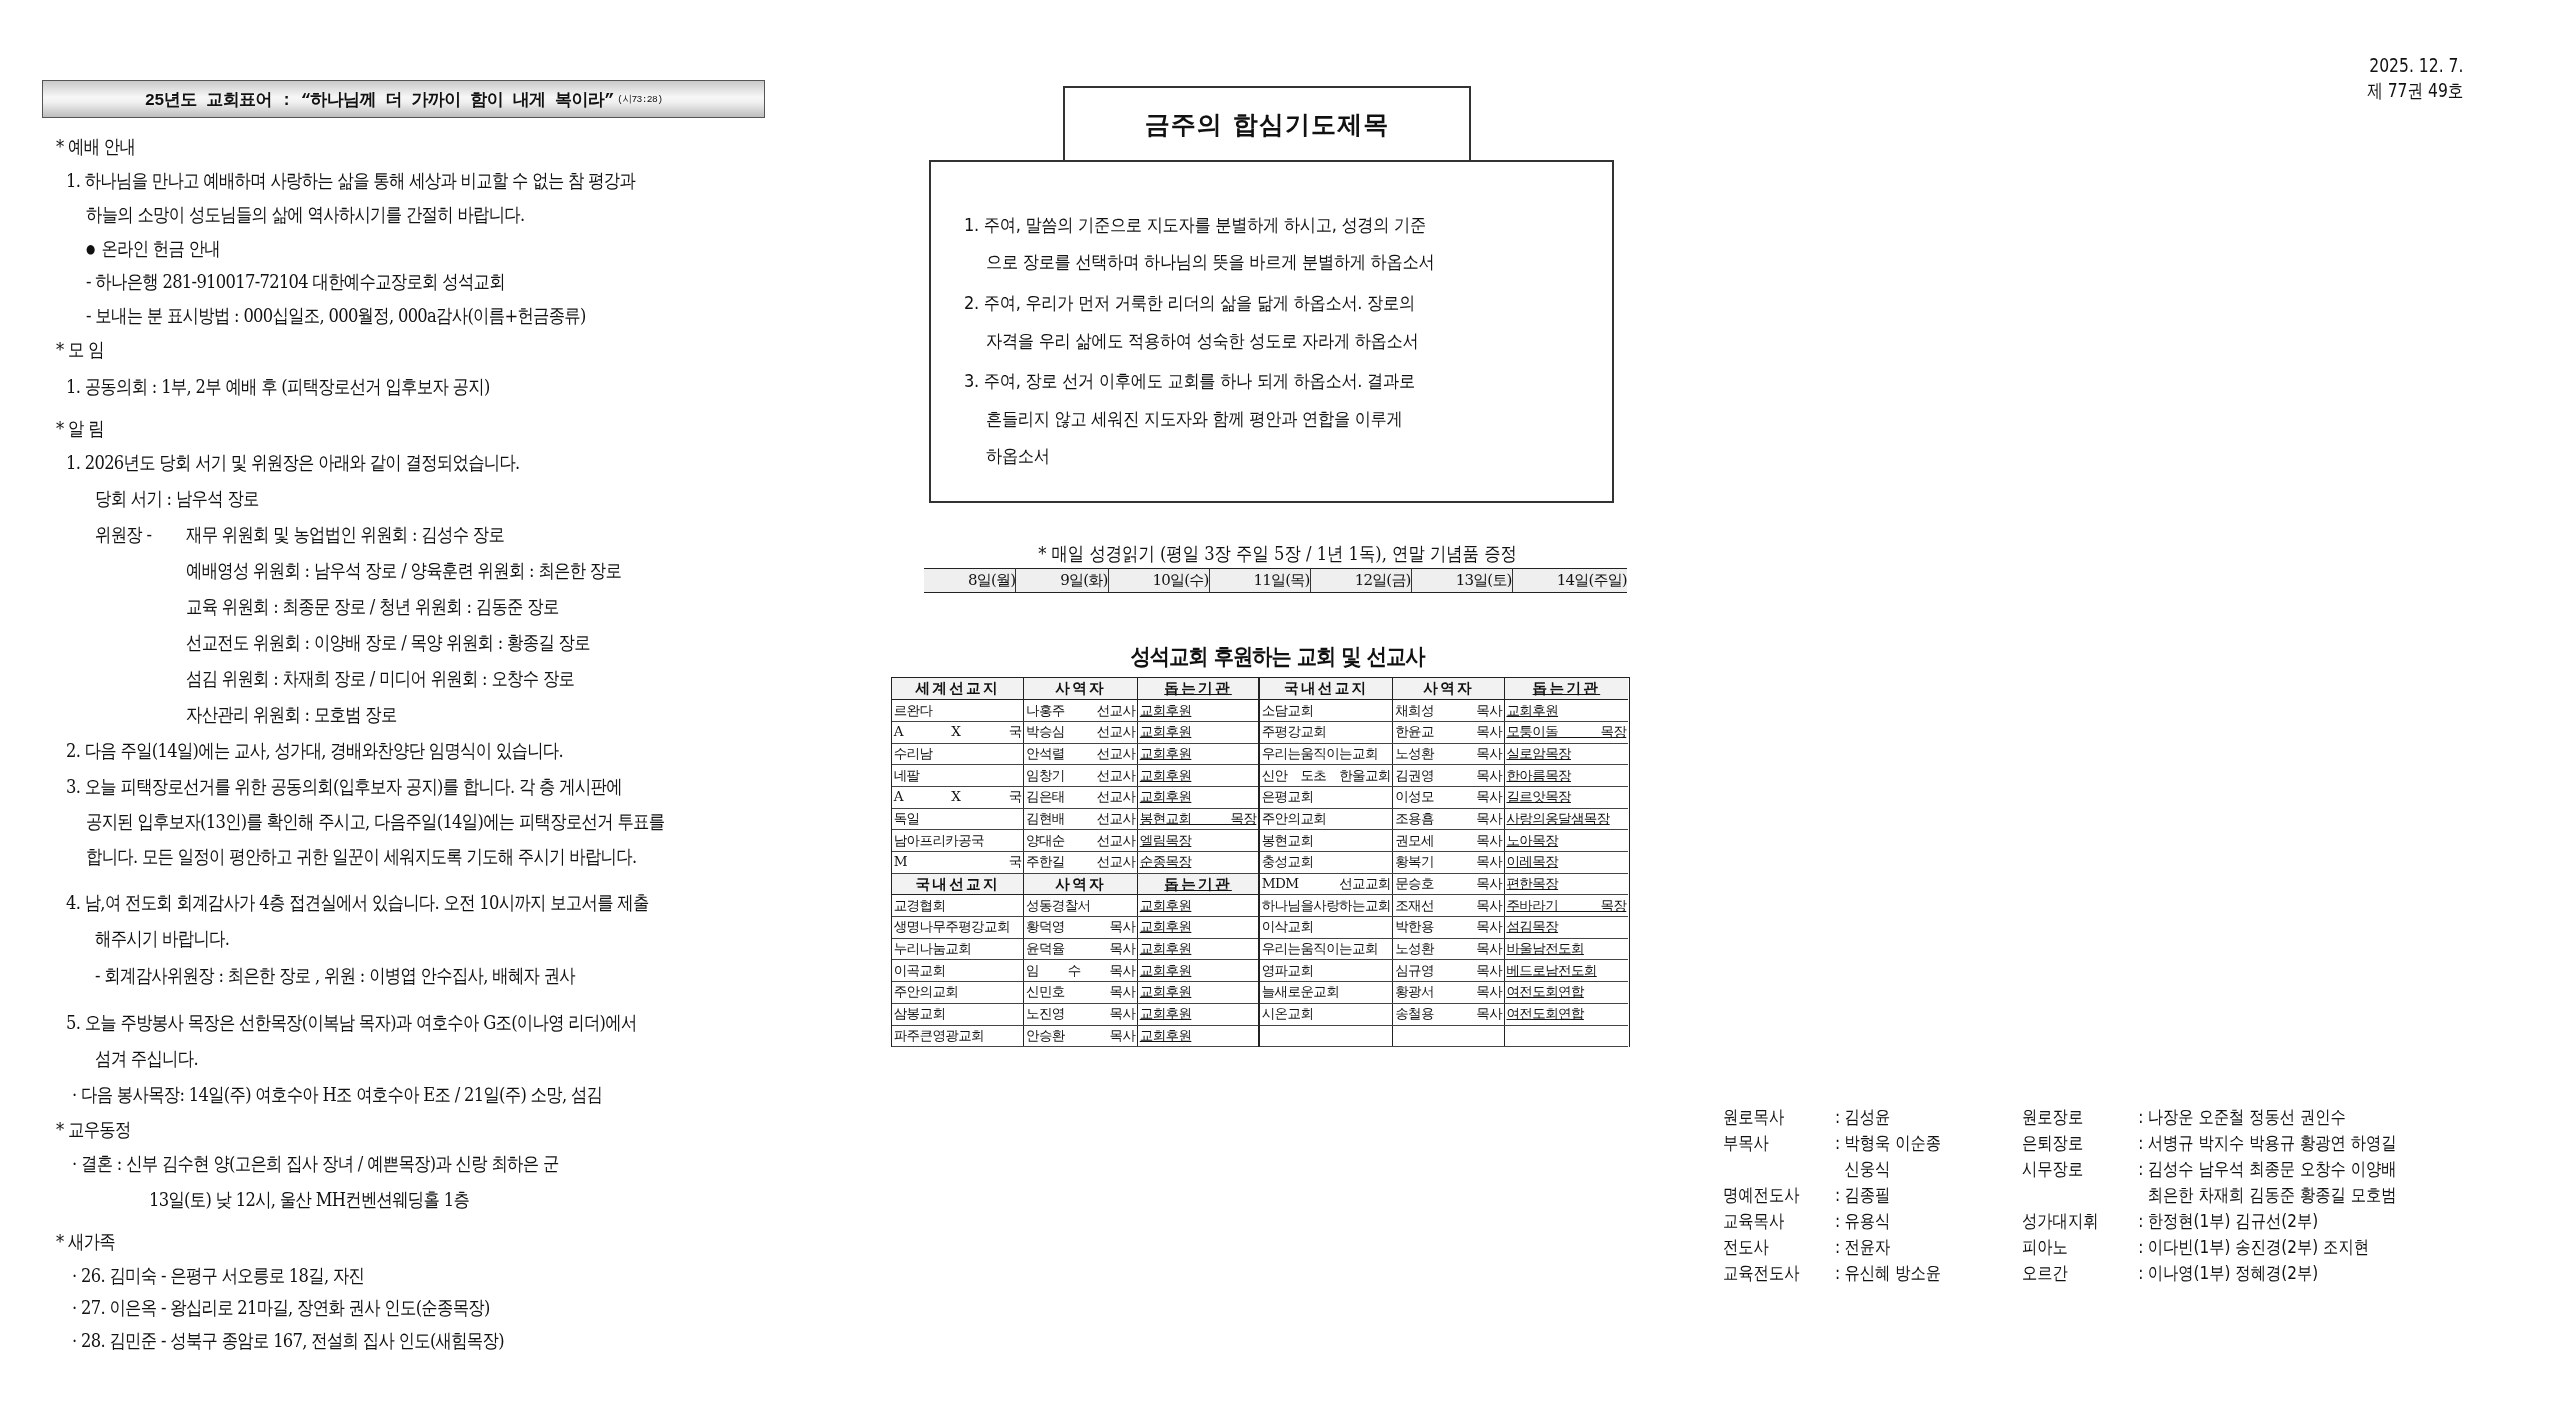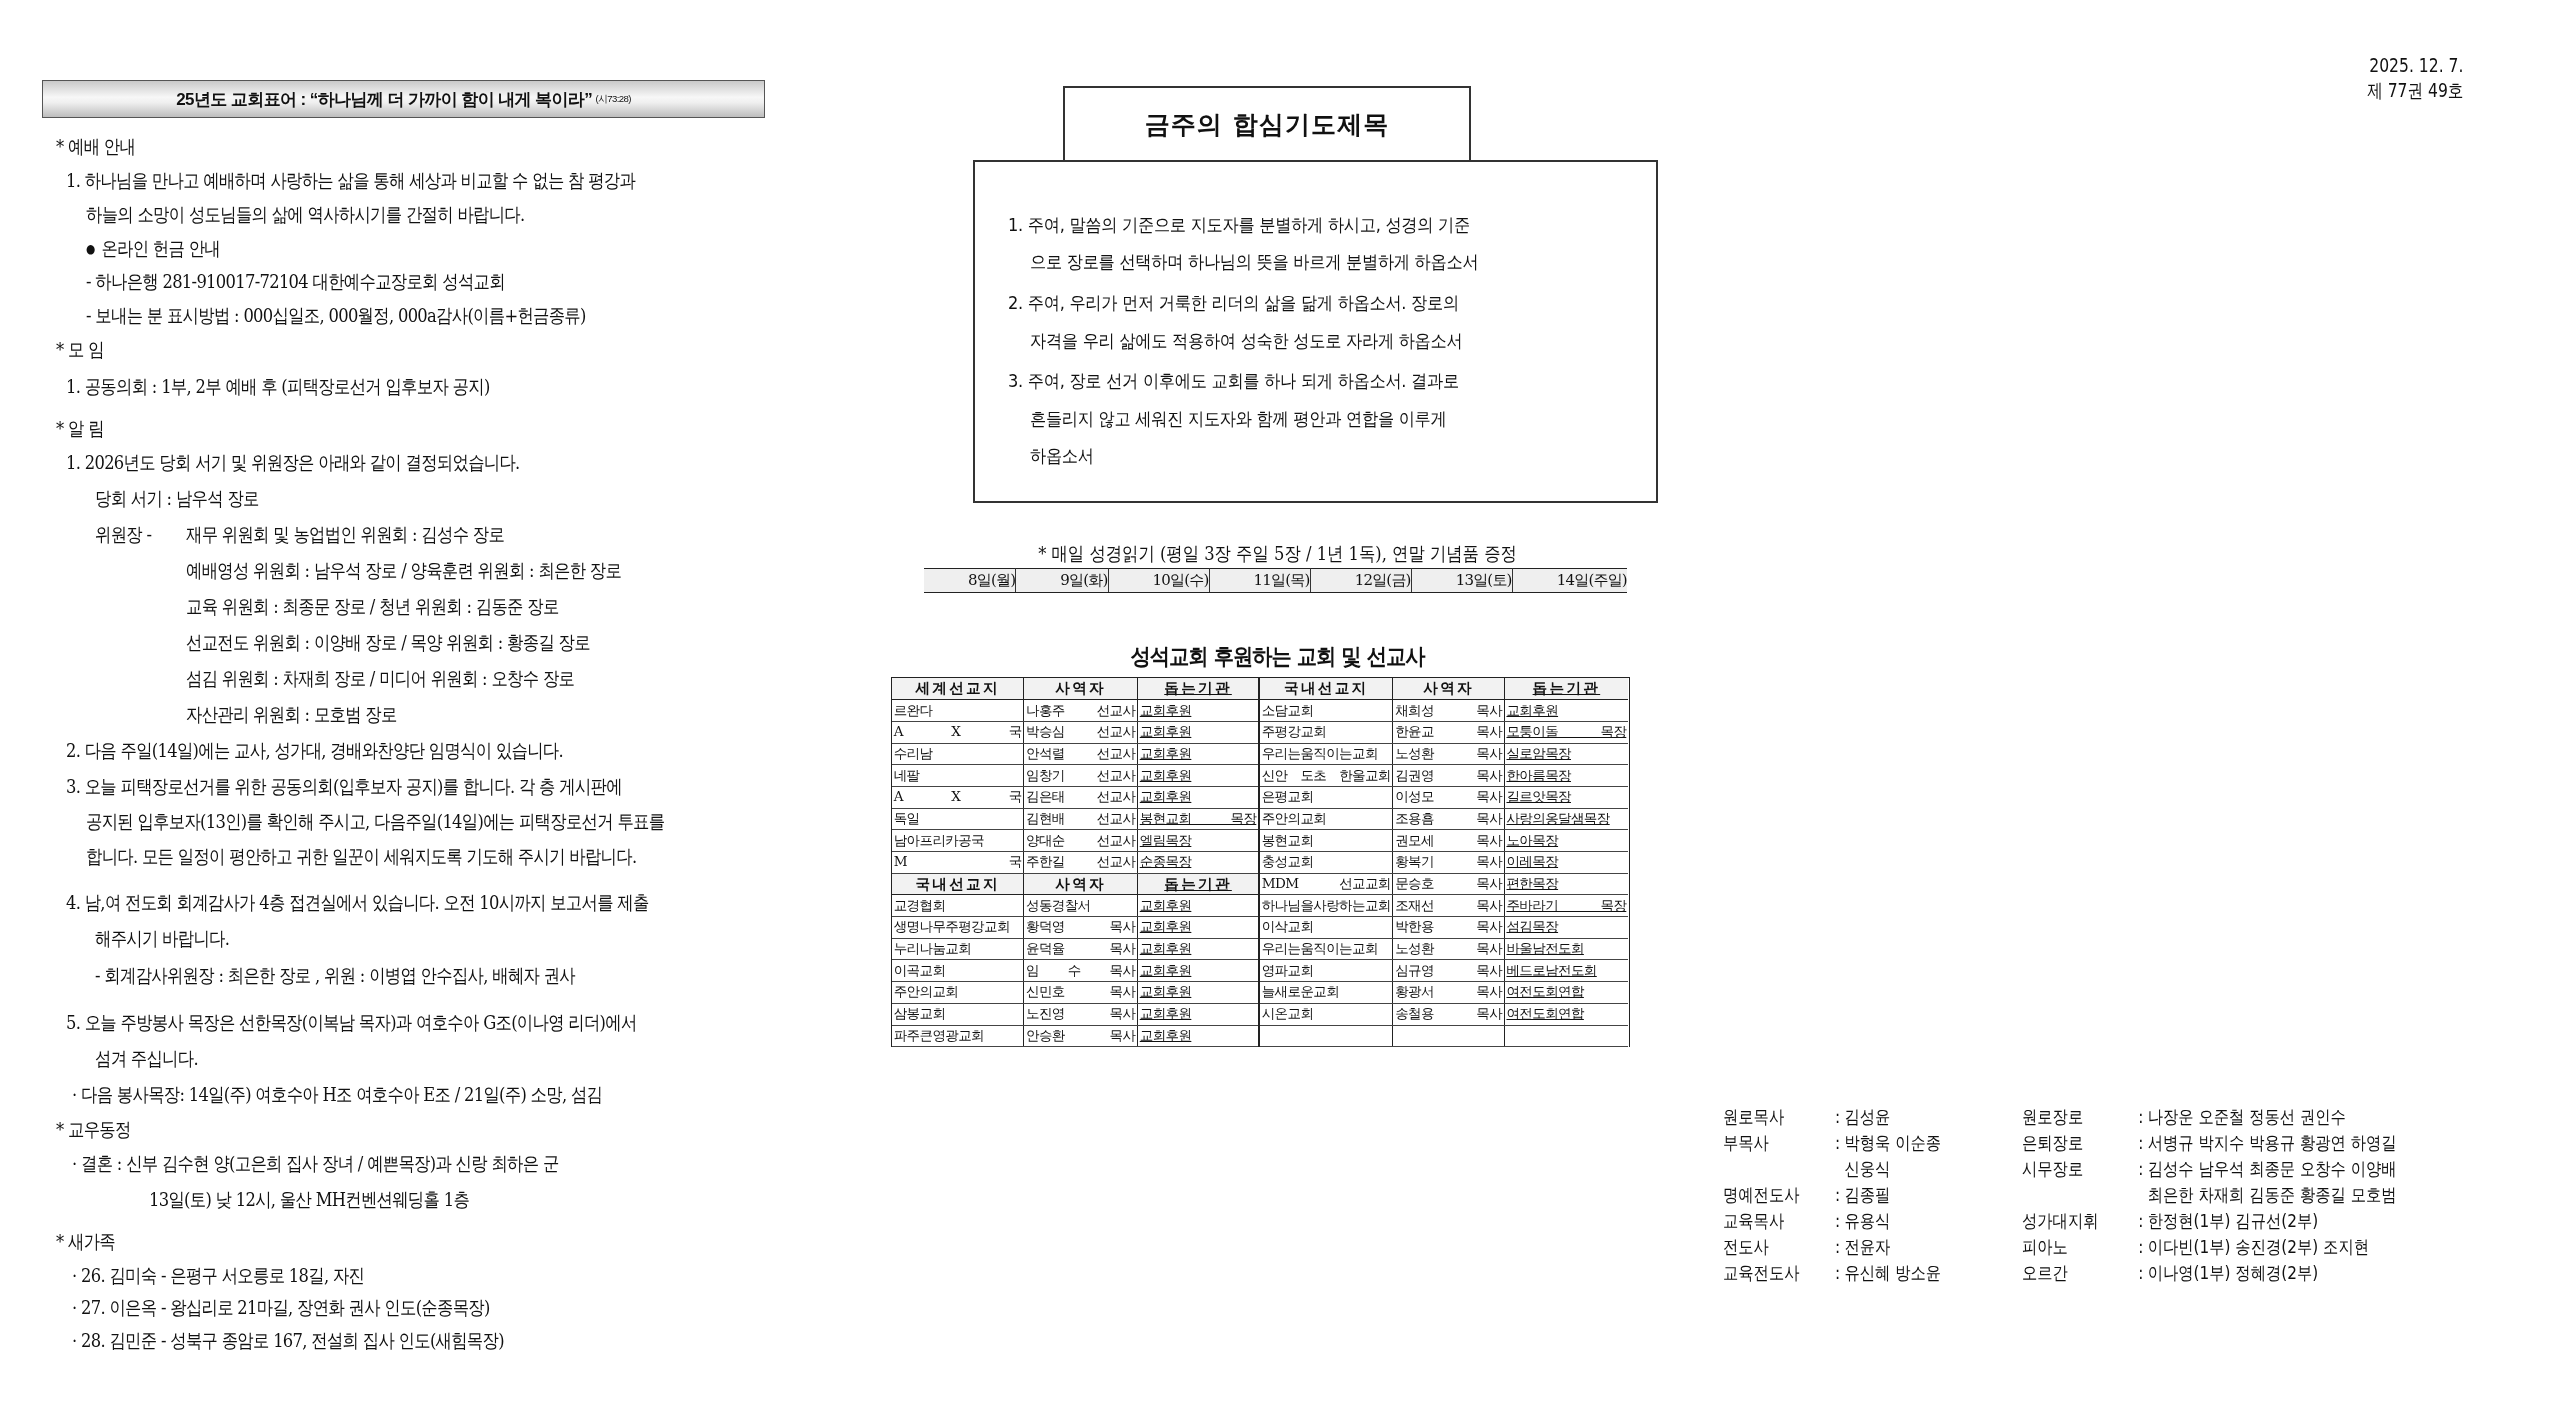--- a/index.html
+++ b/index.html
@@ -6,21 +6,21 @@
   html, body { width: 2576px; height: 1420px; background: #ffffff; overflow: hidden; }
   body { position: relative; font-family: "DejaVu Serif", "Liberation Serif", serif; color: #111; }
 
   
   .left { position: absolute; left: 0; top: 0; width: 821px; height: 1420px; }
   .motto {
     position: absolute; left: 42px; top: 80px; width: 723px; height: 38px;
     border: 1.1px solid #555;
     background: linear-gradient(180deg, #c9c9c9 0%, #f7f7f7 45%, #efefef 60%, #bdbdbd 100%);
     display: flex; align-items: center; justify-content: center;
-    font-family: Liberation Sans, sans-serif; font-weight: bold; font-size: 17px; letter-spacing: -0.6px;
+    font-family: Liberation Mono, monospace; font-weight: bold; font-size: 17px; letter-spacing: -0.6px;
   }
   .motto .ref { font-size: 9.6px; font-weight: normal; margin-left: 3.4px; }
   .ltext { position: absolute; left: 56px; font-size: 19px; line-height: 1; white-space: nowrap; letter-spacing: -0.8px; transform: scaleX(0.86); transform-origin: left center; }
   .sec { left: 56px; }
   .i1 { left: 66px; }
   .i2 { left: 86px; }
   .i4 { left: 186px; }
   .i5 { left: 149px; }
   .bullet::before { content: "●"; font-size: 12.4px; margin-right: 7.9px; vertical-align: 2.3px; }
 
@@ -30,21 +30,20 @@
   
   .prayer-title {
     position: absolute; left: 1063px; top: 86px; width: 408px; height: 75px;
     border: 2.3px double #333; border-bottom: none; background: #fff;
     display: flex; align-items: center; justify-content: center;
     font-family: "DejaVu Sans", sans-serif; font-weight: bold; font-size: 25px; letter-spacing: 1.1px;
   }
   .prayer-box {
     position: absolute; left: 929px; top: 160px; width: 685px; height: 343px;
     border: 2.3px double #333;
-    margin-left: 44px;
   }
   .prayer-line { position: absolute; font-family: "DejaVu Sans", sans-serif; font-size: 18px; white-space: nowrap; letter-spacing: -0.3px; transform: scaleX(0.9); transform-origin: left center; }
 
   
   .reading-title { position: absolute; left: 923px; top: 541px; width: 709px; text-align: center; font-size: 19px; white-space: nowrap; transform: scaleX(0.86); }
   table.reading { position: absolute; left: 924px; top: 568px; width: 703px; border-collapse: collapse; font-size: 15px; }
   table.reading td { border: 1.1px solid #333; text-align: center; height: 24px; white-space: nowrap; letter-spacing: -0.8px; padding-left: 44px; }
   table.reading tr:first-child td { background: #efefef; border-top: 1.7px solid #222; }
   table.reading tr:last-child td { border-bottom: 1.7px solid #222; }
   table.reading td:first-child { border-left: none; }

